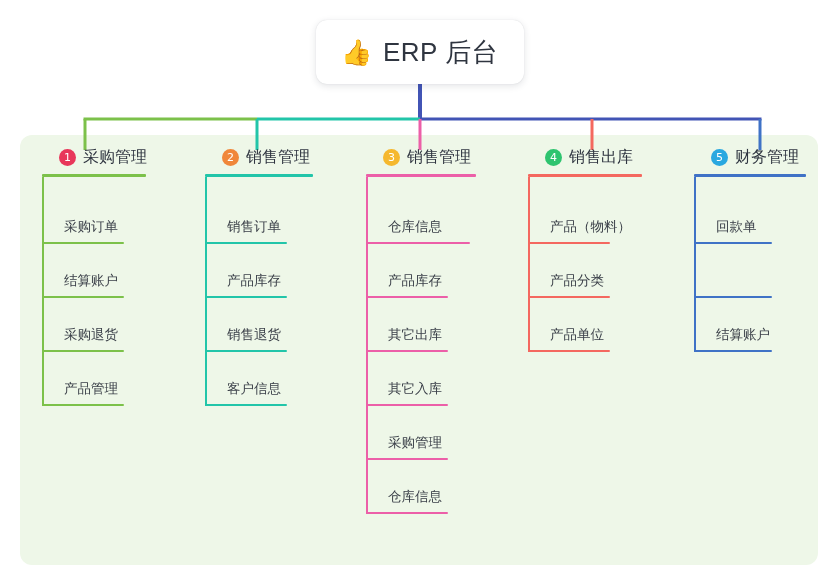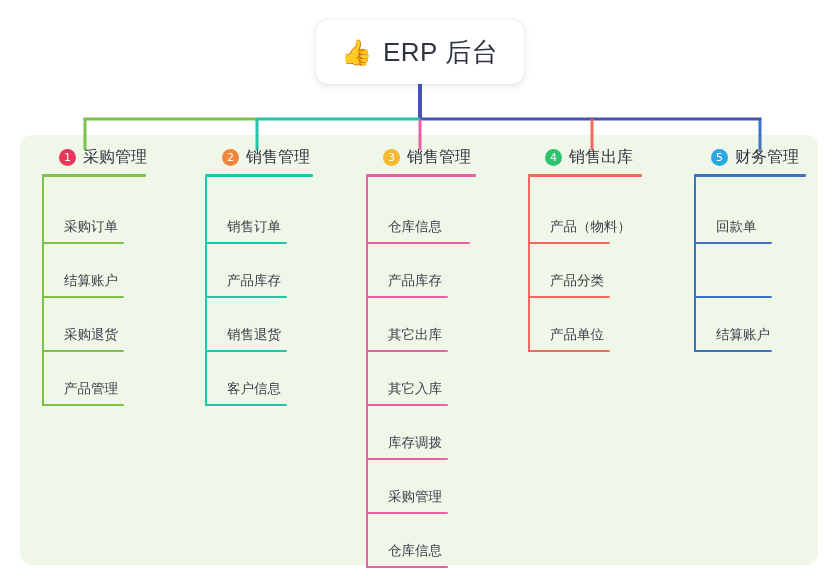--- a/index.html
+++ b/index.html
@@ -233,24 +233,20 @@
           </div>
           <div class="item">
             <div class="item-label">其它出库</div>
             <div class="item-rule" style="width: 82px; background: rgb(236, 95, 168);"></div>
           </div>
           <div class="item">
             <div class="item-label">其它入库</div>
             <div class="item-rule" style="width: 82px; background: rgb(236, 95, 168);"></div>
           </div>
           <div class="item">
-            <div class="item-label">库存调拨</div>
-            <div class="item-rule" style="width: 82px; background: rgb(236, 95, 168);"></div>
-          </div>
-          <div class="item">
             <div class="item-label">采购管理</div>
             <div class="item-rule" style="width: 82px; background: rgb(236, 95, 168);"></div>
           </div>
           <div class="item">
             <div class="item-label">仓库信息</div>
             <div class="item-rule" style="width: 82px; background: rgb(236, 95, 168);"></div>
           </div>
         </div>
       </div>
       <div class="col" style="left: 528px;">

